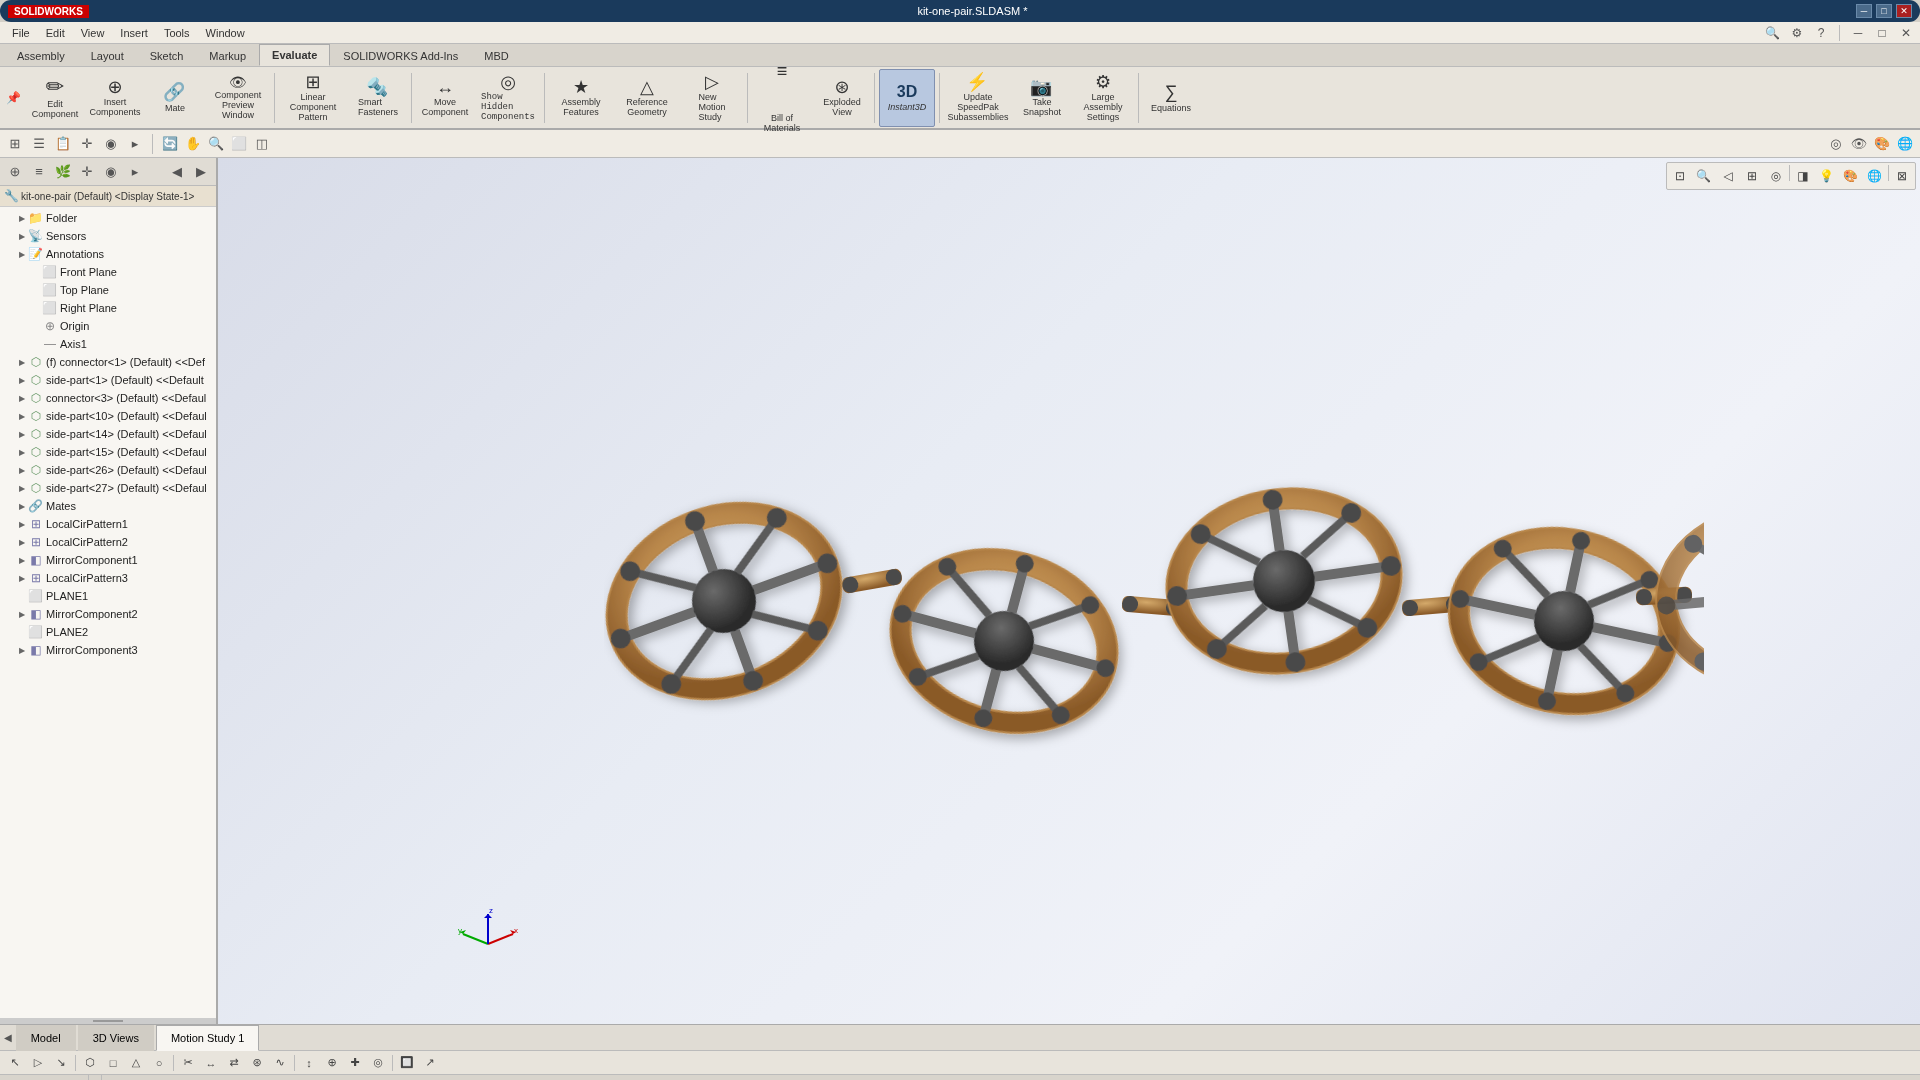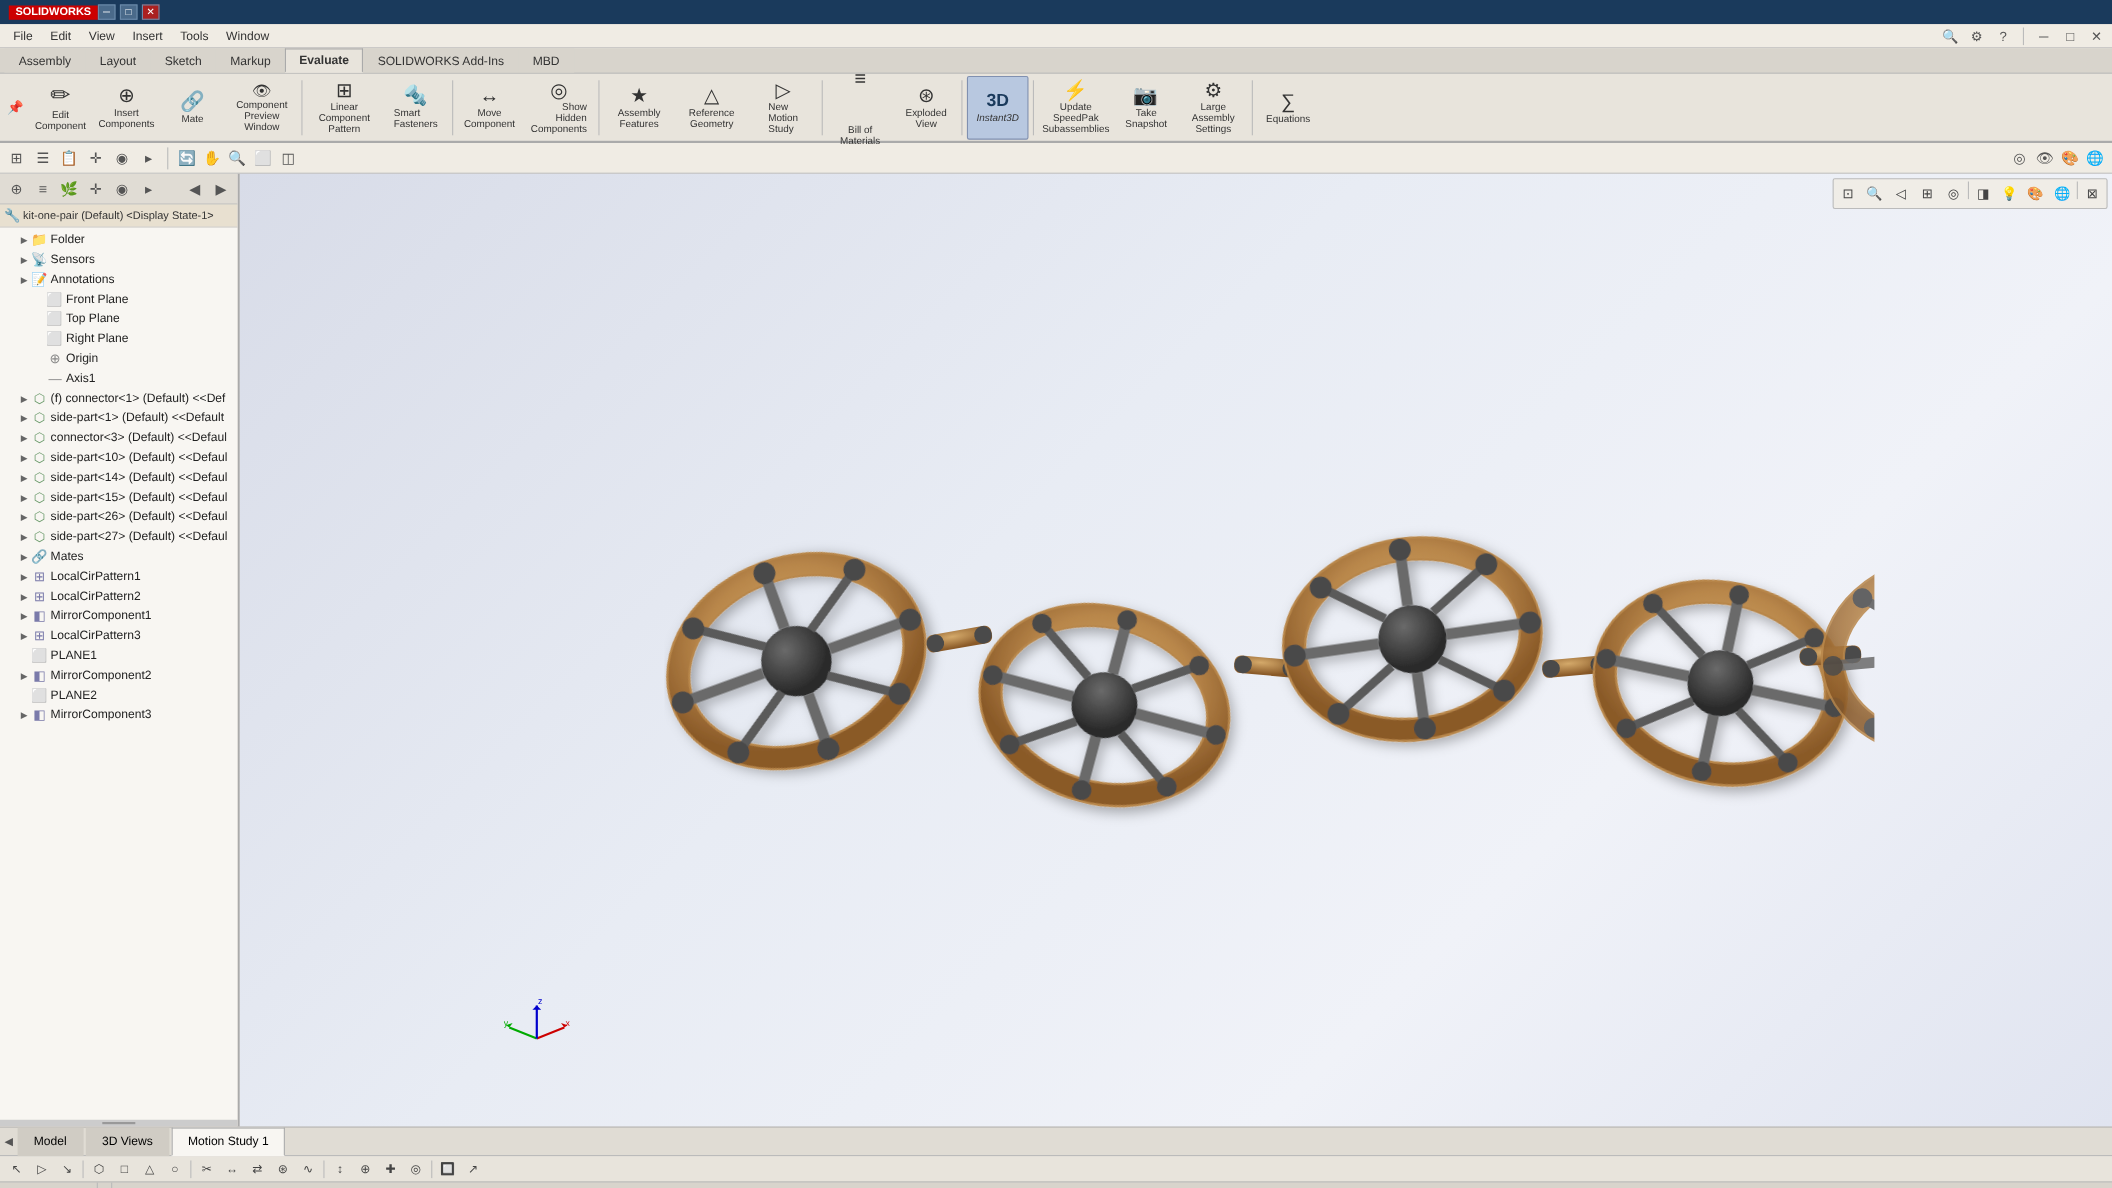--- a/index.html
+++ b/index.html
@@ -7,20 +7,21 @@
 
     
     #titlebar {
       height: 22px;
       background: #1a3a5c;
       display: flex;
       align-items: center;
       padding: 0 8px;
       color: white;
       font-size: 11px;
+      border-radius: 11px;
     }
     #titlebar .title { flex: 1; text-align: center; }
     #titlebar .controls { display: flex; gap: 4px; }
     #titlebar .ctrl-btn { width: 16px; height: 14px; background: #4a6a8a; border: 1px solid #6a8aaa; display: flex; align-items: center; justify-content: center; font-size: 9px; cursor: pointer; color: white; }
 
     
     #menubar {
       height: 22px;
       background: #f0ece4;
       display: flex;
@@ -308,20 +309,21 @@
     #tree::-webkit-scrollbar-track { background: #f0ece4; }
     #tree::-webkit-scrollbar-thumb { background: #b0a898; border-radius: 2px; }
   </style>
 </head>
 <body>
 
 <div id="titlebar">
   <div style="display:flex;align-items:center;gap:4px;">
     <div style="background:#cc0000;padding:1px 6px;font-weight:bold;font-size:10px;color:white;">SOLIDWORKS</div>
   </div>
+  <div class="title">kit-one-pair.SLDASM *</div>
   <div class="controls">
     <div class="ctrl-btn">─</div>
     <div class="ctrl-btn">□</div>
     <div class="ctrl-btn" style="background:#aa2020;">✕</div>
   </div>
 </div>
 
 <div id="menubar">
   <div class="menu-item">File</div>
   <div class="menu-item">Edit</div>
@@ -390,21 +392,21 @@
 
     <div class="ribbon-separator"></div>
 
     <div class="ribbon-btn">
       <div class="btn-icon" style="font-size:18px;">↔</div>
       <div style="font-size:9px;text-align:center;line-height:1.1;">Move<br>Component</div>
     </div>
 
     <div class="ribbon-btn" style="width:64px;">
       <div class="btn-icon" style="font-size:18px;">◎</div>
-      <div style="font-size:9px;text-align:right;line-height:1.1;">Show<br>Hidden<br>Components</div>
+      <div style="font-size:9px;text-align:left;line-height:1.1;font-family:Liberation Mono, monospace;">Show<br>Hidden<br>Components</div>
     </div>
 
     <div class="ribbon-separator"></div>
 
     <div class="ribbon-btn" style="width:64px;">
       <div class="btn-icon" style="font-size:18px;">★</div>
       <div style="font-size:9px;text-align:center;line-height:1.1;">Assembly<br>Features</div>
     </div>
 
     <div class="ribbon-btn" style="width:64px;">

